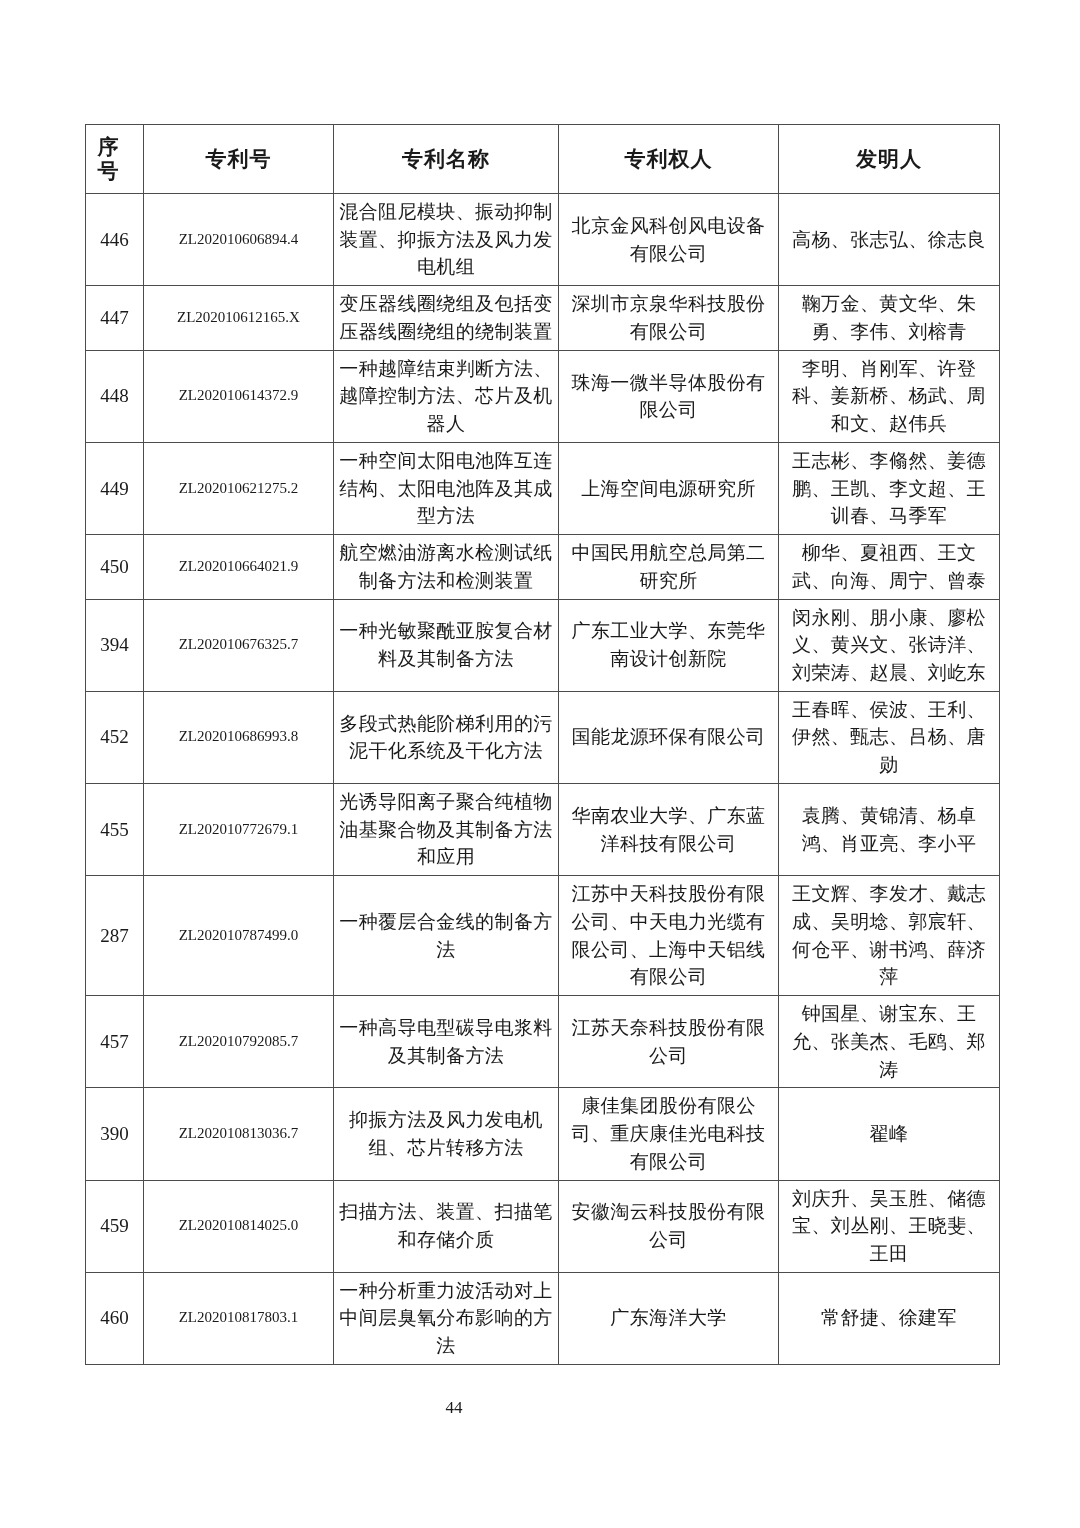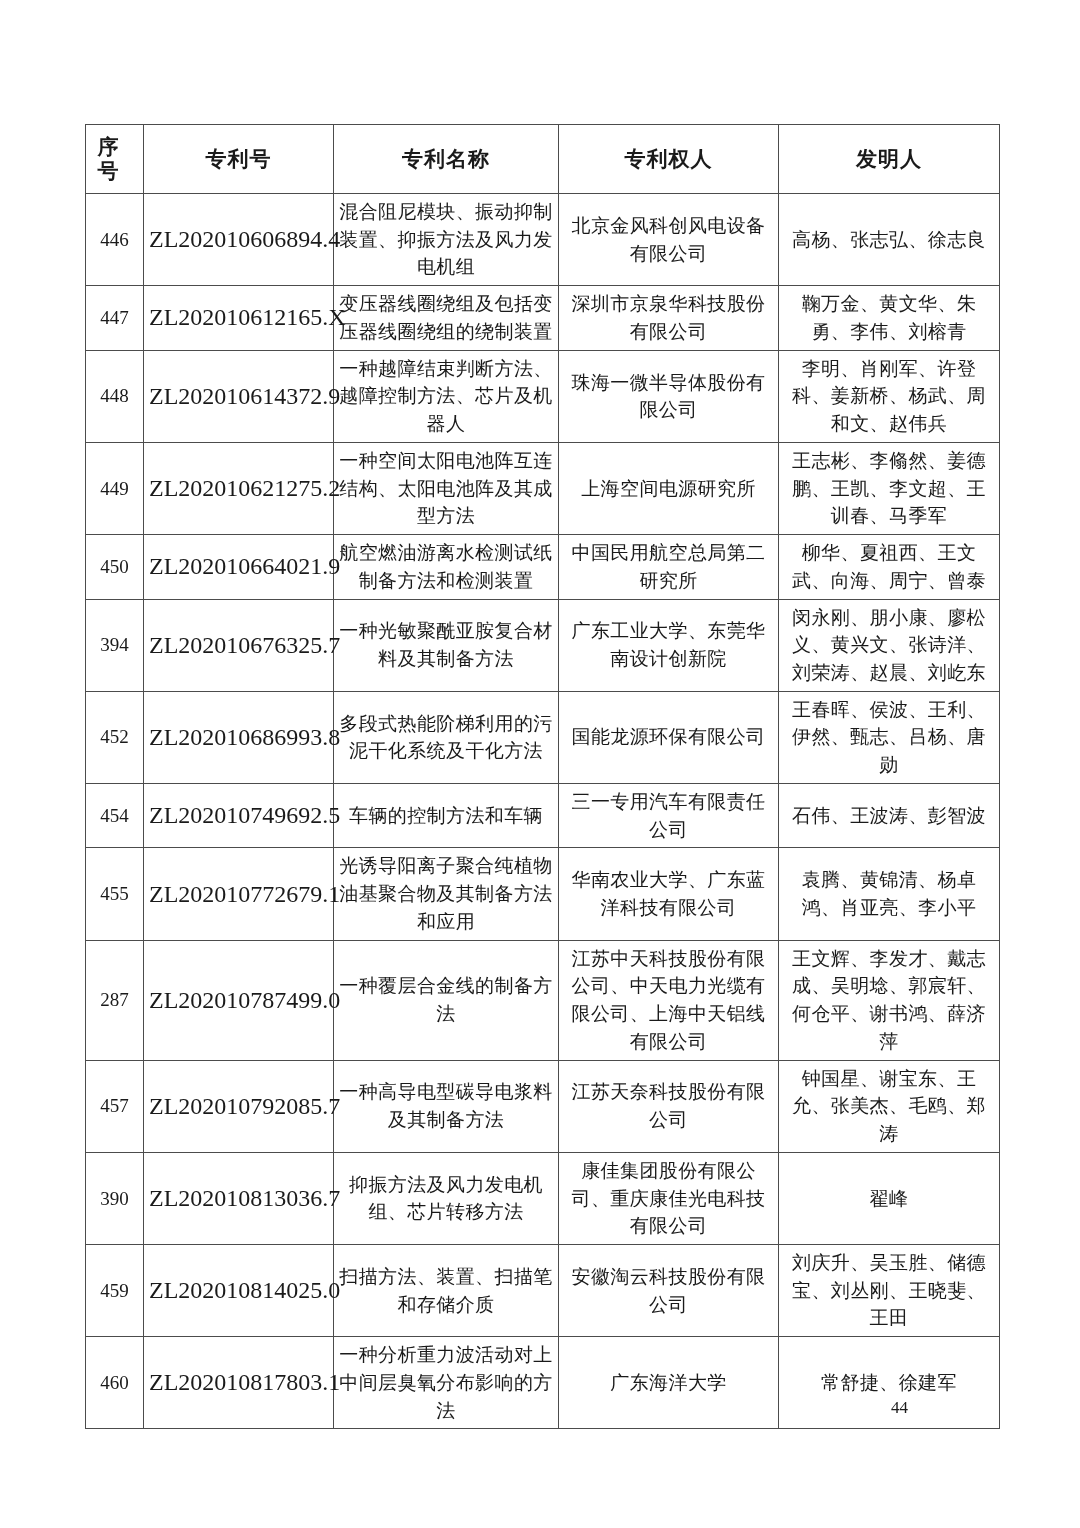--- a/index.html
+++ b/index.html
@@ -74,38 +74,38 @@
     font-size: 19px;
   }
 
   td.seq {
     font-family: "Liberation Serif", "DejaVu Serif", serif;
     font-size: 19px;
     letter-spacing: 0px;
   }
   td.pnum {
     font-family: "Liberation Serif", "DejaVu Serif", serif;
-    font-size: 24px;
+    font-size: 15px;
     letter-spacing: 0px;
     white-space: nowrap;
   }
   td.pname,
   td.owner,
   td.inventor {
     font-family: "Liberation Serif", "DejaVu Serif", serif;
     font-size: 19px;
     letter-spacing: 0.4px;
   }
 
   .page-number {
     position: absolute;
     left: 0;
     top: 1398px;
     width: 908px;
-    text-align: right;
+    text-align: center;
     font-family: "Liberation Serif", "DejaVu Serif", serif;
     font-size: 17px;
     color: #1a1a1a;
   }
 </style>
 </head>
 <body>
 
 <div class="page">
 
@@ -171,27 +171,20 @@
             <td class="inventor">闵永刚、朋小康、廖松义、黄兴文、张诗洋、刘荣涛、赵晨、刘屹东</td>
           </tr>
           <tr>
             <td class="seq">452</td>
             <td class="pnum">ZL202010686993.8</td>
             <td class="pname">多段式热能阶梯利用的污泥干化系统及干化方法</td>
             <td class="owner">国能龙源环保有限公司</td>
             <td class="inventor">王春晖、侯波、王利、伊然、甄志、吕杨、唐勋</td>
           </tr>
           <tr>
-            <td class="seq">454</td>
-            <td class="pnum">ZL202010749692.5</td>
-            <td class="pname">车辆的控制方法和车辆</td>
-            <td class="owner">三一专用汽车有限责任公司</td>
-            <td class="inventor">石伟、王波涛、彭智波</td>
-          </tr>
-          <tr>
             <td class="seq">455</td>
             <td class="pnum">ZL202010772679.1</td>
             <td class="pname">光诱导阳离子聚合纯植物油基聚合物及其制备方法和应用</td>
             <td class="owner">华南农业大学、广东蓝洋科技有限公司</td>
             <td class="inventor">袁腾、黄锦清、杨卓鸿、肖亚亮、李小平</td>
           </tr>
           <tr>
             <td class="seq">287</td>
             <td class="pnum">ZL202010787499.0</td>
             <td class="pname">一种覆层合金线的制备方法</td>

